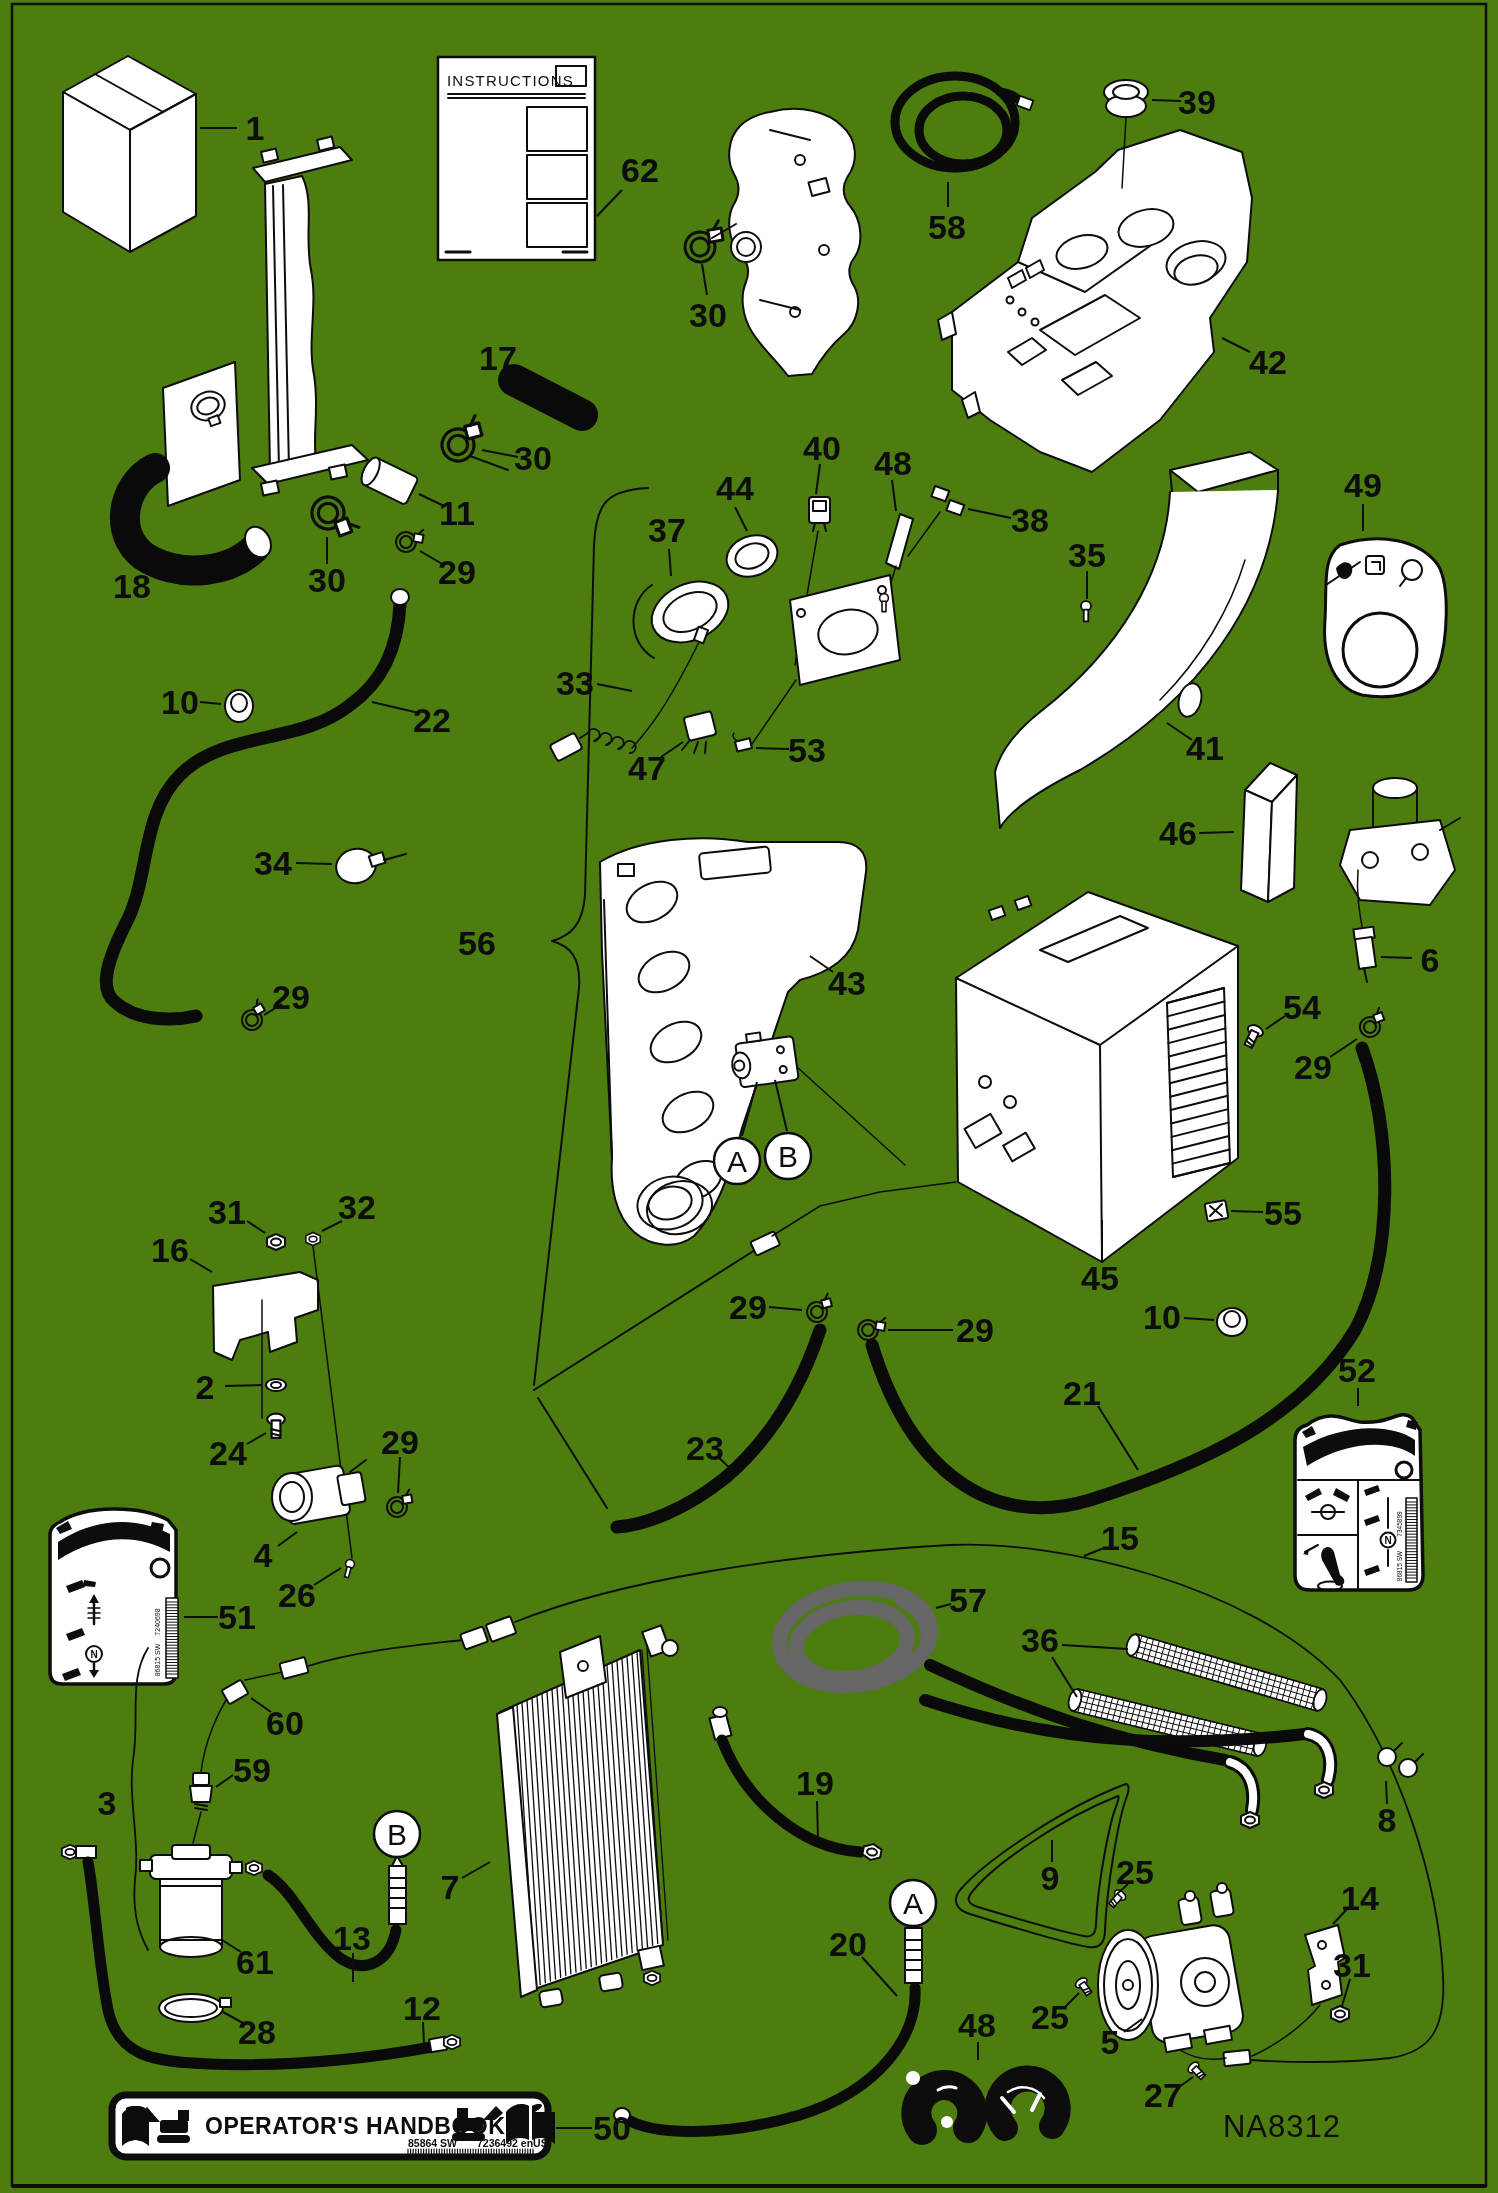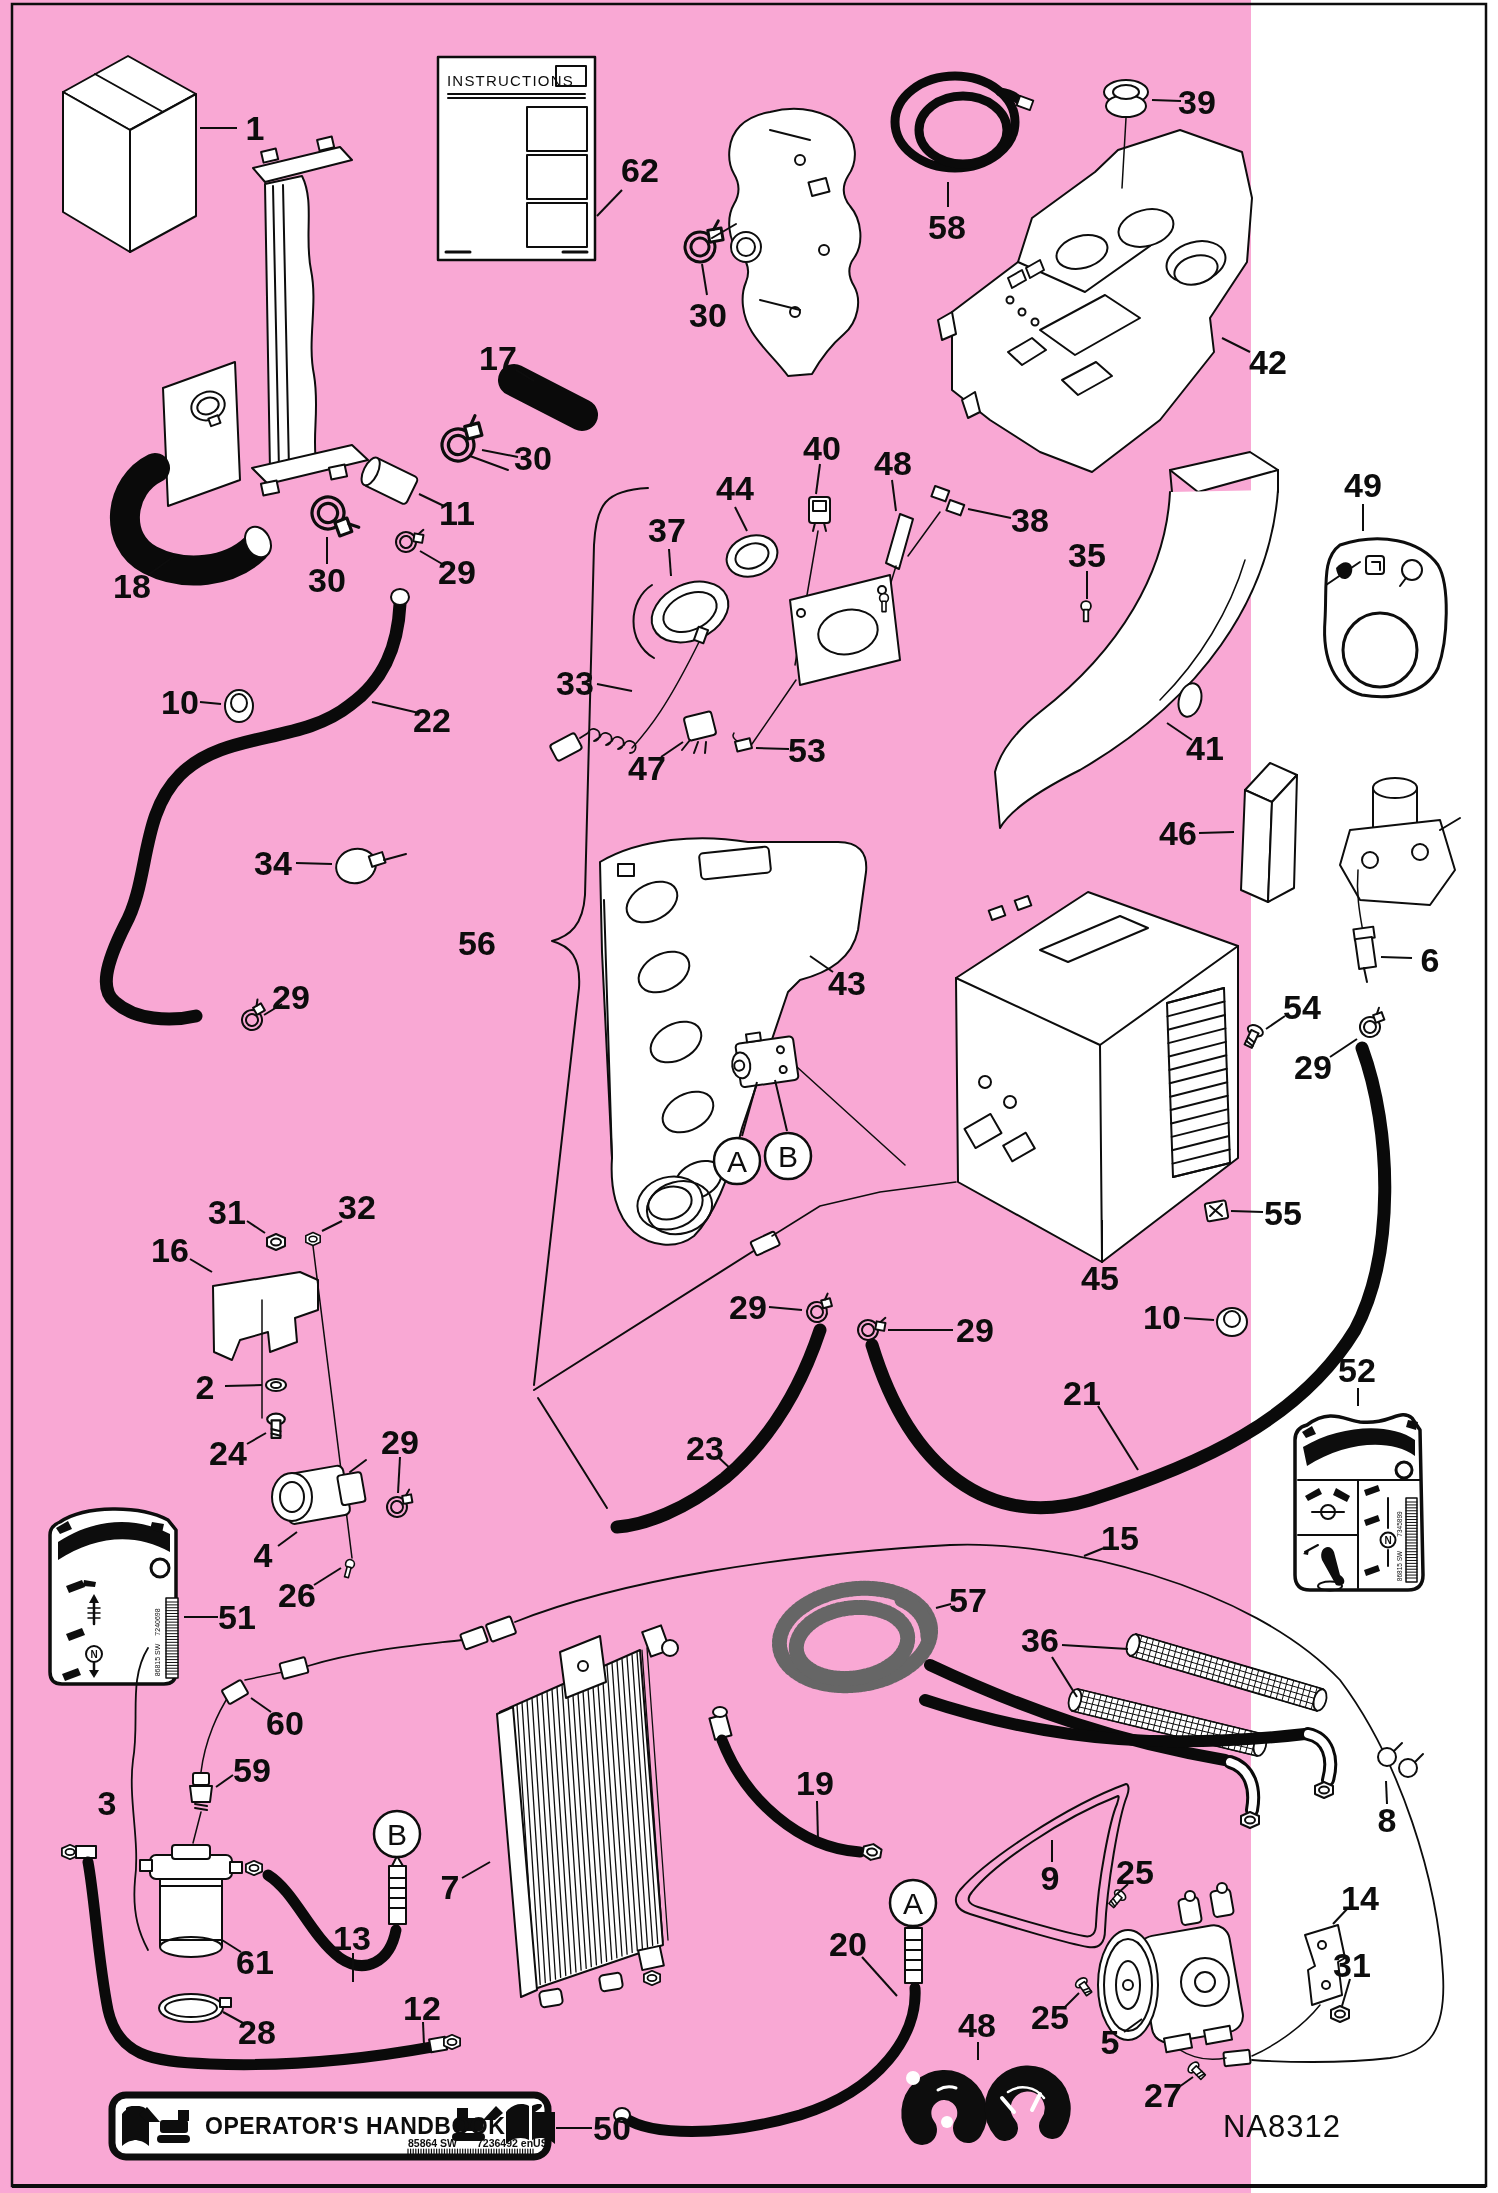--- a/index.html
+++ b/index.html
@@ -1,17 +1,17 @@
 <!DOCTYPE html>
 <html><head>
 <meta charset="utf-8">
 <style>
   html,body{margin:0;padding:0;background:#fff;}
   body{font-family:"Liberation Sans", sans-serif;}
-  #page{position:relative;width:1251px;height:2193px;background:#f9a8d4;}
+  #page{position:relative;width:1498px;height:2193px;background:#4d7c0f;}
   svg{display:block;}
   svg text{font-family:"Liberation Sans","DejaVu Sans",sans-serif;}
   .callout-num{font-weight:700;font-size:34px;fill:#0d0d0d;}
   .callout-letter{font-weight:400;font-size:30px;fill:#0d0d0d;}
 </style>
 </head>
 <body>
 
 <div id="page">
 <svg id="diagram" width="1498" height="2193" viewBox="0 0 1498 2193">

